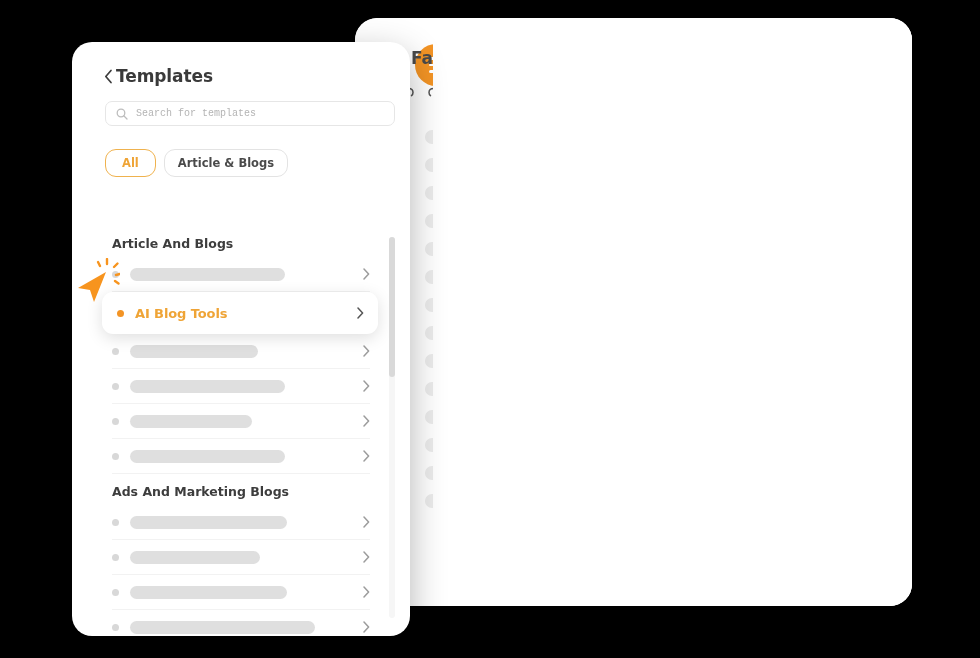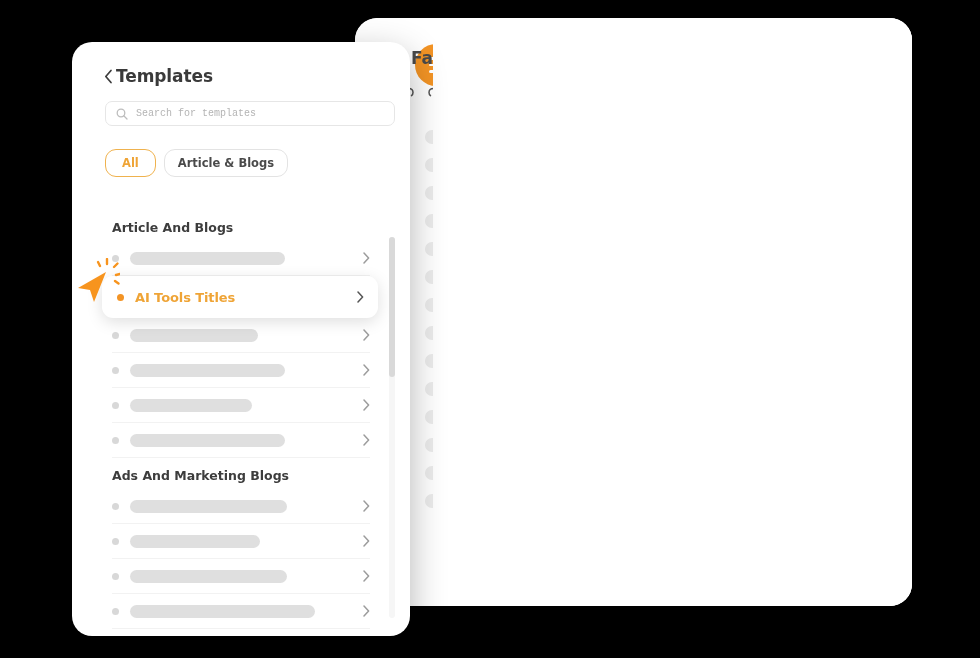--- a/index.html
+++ b/index.html
@@ -221,21 +221,21 @@
   }
   .pill.active {
     border-color: #EFB24E;
     color: #EFA436;
     padding: 6px 16px;
   }
 
   .list-area {
     position: absolute;
     left: 0;
-    top: 168px;
+    top: 184px;
     width: 338px;
     bottom: 0;
     overflow: hidden;
   }
 
   .sec-title {
     font-size: 12.5px;
     font-weight: bold;
     color: #3d3d3d;
     margin: 10px 0 6px 40px;
@@ -512,21 +512,21 @@
           <span class="tdot"></span>
           <span class="tbar" style="width: 155px;"></span>
           <span class="tchev">
             <svg width="7" height="12" viewBox="0 0 7 12" fill="none" stroke="currentColor" stroke-width="1.5" stroke-linecap="round" stroke-linejoin="round">
               <path d="M1 1 L5.6 6 L1 11"></path>
             </svg>
           </span>
         </div>
         <div class="trow highlight">
           <span class="tdot"></span>
-          <span class="hl-label">AI Tools Titles</span>
+          <span class="hl-label">AI Blog Tools</span>
           <span class="tchev">
             <svg width="7" height="12" viewBox="0 0 7 12" fill="none" stroke="currentColor" stroke-width="1.5" stroke-linecap="round" stroke-linejoin="round">
               <path d="M1 1 L5.6 6 L1 11"></path>
             </svg>
           </span>
         </div>
         <div class="trow">
           <span class="tdot"></span>
           <span class="tbar" style="width: 128px;"></span>
           <span class="tchev">

